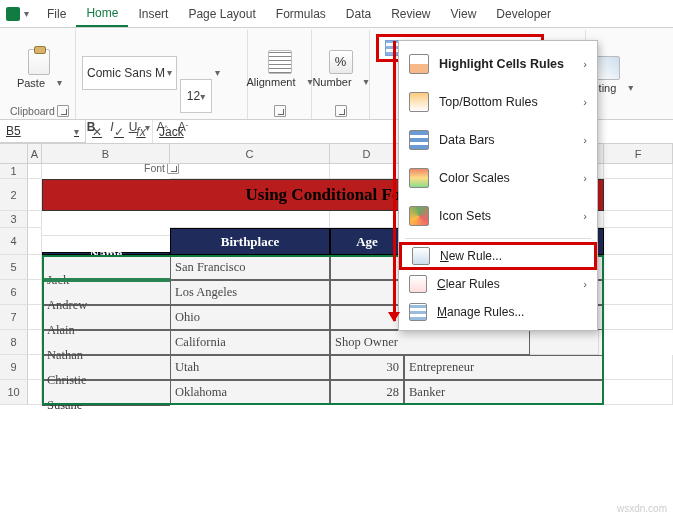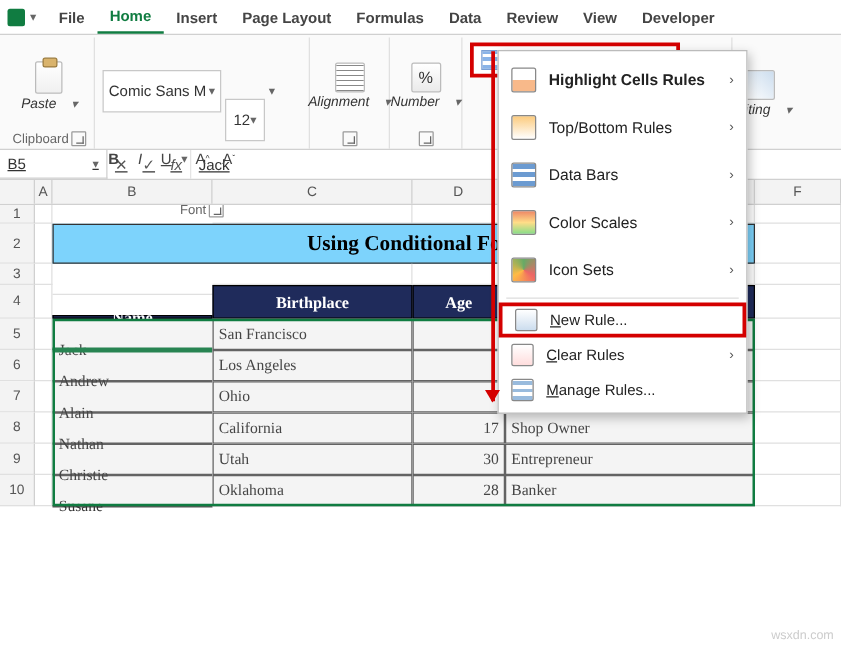--- a/index.html
+++ b/index.html
@@ -1,34 +1,34 @@
 <!DOCTYPE html>
 <html><head>
 <meta charset="utf-8">
 <style>
 * { box-sizing: border-box; margin: 0; padding: 0; font-family: "Segoe UI", Arial, sans-serif; }
 body { width: 673px; height: 520px; background: #fff; overflow: hidden; position: relative; font-size: 12px; color: #333; }
 
 
 .tabs { display: flex; align-items: center; height: 28px; padding: 0 6px; border-bottom: 1px solid #d0d0d0; }
-.tab { padding: 5px 10px; font-size: 12px; color: #444; cursor: pointer; font-weight: bold; }
+.tab { padding: 5px 10px; font-size: 12px; color: #444; cursor: pointer; }
 .tab.active { border-bottom: 2px solid #107c41; color: #107c41; }
 .left-group { display:flex; align-items:center; gap:4px; margin-right:8px;}
 .title-icon { width:14px; height:14px; background:#107c41; border-radius:2px;}
 .chev { color:#666; font-size:10px;}
 
 
 .ribbon { display: flex; height: 92px; border-bottom: 1px solid #d0d0d0; background: #fafafa; padding: 2px 4px 0 4px; }
 .rgroup { display: flex; flex-direction: column; align-items: center; justify-content: space-between; padding: 2px 6px 0 6px; border-right: 1px solid #e0e0e0; position: relative; }
 .rgroup:last-child { border-right: none; }
 .rgroup-label { font-size: 10.5px; color: #666; padding-bottom: 2px; display:flex; align-items:center; gap:2px;}
 .rgroup-body { flex: 1 1 auto; display: flex; flex-direction: column; align-items: center; justify-content: center; gap:2px;}
 .paste-icon { width:22px; height:26px; border:1px solid #bbb; background: linear-gradient(#fff,#f0f0f0); border-radius:2px; position:relative;}
 .paste-icon::before { content:''; position:absolute; top:-4px; left:5px; width:10px; height:6px; background:#d9b36c; border:1px solid #9a7b3e; border-radius:2px;}
-.btn-small { font-size:11px; display:flex; align-items:center; gap:12px;font-style:italic;}
+.btn-small { font-size:11px; display:flex; align-items:center; gap:12px;}
 .font-row { display:flex; align-items:center; gap:3px; margin-bottom:3px;}
 .combo { height:34px; border:1px solid #c8c8c8; background:#fff; display:flex; align-items:center; padding:0 4px; font-size:12px; }
 .combo.fn { width:95px; font-family: "Comic Sans MS", cursive;}
 .combo.fs { width:32px; justify-content:center;margin-top:47px;}
 .btn-ic { width:18px; height:18px; display:flex; align-items:center; justify-content:center; font-size:12px; color:#444;}
 .btn-ic.b{font-weight:bold;} .btn-ic.i{font-style:italic;} .btn-ic.u{text-decoration:underline;}
 .strike{ text-decoration:line-through; font-size:11px;}
 .dialog-launcher { width:12px; height:12px; border:1px solid #999; border-radius:1px; position:relative;}
 .dialog-launcher::after{content:'';position:absolute;right:1px;bottom:1px;width:5px;height:5px;border-right:1px solid #666;border-bottom:1px solid #666;}
 .big-btn { display:flex; flex-direction:column; align-items:center; gap:2px; padding:2px 2px;}
@@ -48,21 +48,21 @@
 .colhdr { display:flex; height:20px; background:#f3f3f3; border-bottom:1px solid #d0d0d0;}
 .corner { width:28px; border-right:1px solid #d0d0d0; background:#f3f3f3;}
 .ch { border-right:1px solid #d0d0d0; display:flex; align-items:center; justify-content:center; font-size:11px; color:#555;}
 .chA{width:14px;} .chB{width:128px;} .chC{width:160px;} .chD{width:74px;} .chE{width:200px;} .chF{width:69px;}
 .rowhdr { width:28px; background:#f3f3f3; border-right:1px solid #d0d0d0; display:flex; align-items:center; justify-content:center; font-size:11px; color:#555; border-bottom:1px solid #e0e0e0;}
 .gridbody { position:relative; }
 .grow { display:flex; height:25px; }
 .grow.r1{height:15px;} .grow.r2{height:32px;} .grow.r3{height:17px;} .grow.r4{height:27px;}
 .cell { border-right:1px solid #e0e0e0; border-bottom:1px solid #e0e0e0;}
 .cA{width:14px;} .cB{width:128px;margin-top:24px;} .cC{width:160px;} .cD{width:74px;} .cE{width:200px;} .cF{width:69px;}
-.title-cell { background:#7dd3fc; border:1px solid #333; font-family:"Comic Sans MS",cursive; font-weight:bold; font-size:17px; display:flex; align-items:center; justify-content:center; color:#000;}
+.title-cell { background:#b91c1c; border:1px solid #333; font-family:"Comic Sans MS",cursive; font-weight:bold; font-size:17px; display:flex; align-items:center; justify-content:center; color:#000;}
 .hdr-cell { background:#1f2b5b; color:#fff; font-family:"Comic Sans MS",cursive; font-weight:bold; font-size:13px; display:flex; align-items:center; justify-content:center; border:1px solid #000;}
 .data-cell { font-family:"Comic Sans MS",cursive; font-size:12.5px; display:flex; align-items:center; padding:0 4px; border:1px solid #555; background:#fff;}
 .data-cell.num { justify-content:flex-end; }
 .active-cell { outline:2px solid #107c41; outline-offset:-2px;}
 .selection { position:absolute; border:2px solid #107c41; pointer-events:none; background:rgba(180,180,180,0.15);}
 
 
 .cf-menu { position:absolute; top:40px; left:398px; width:200px; background:#fff; border:1px solid #bbb; box-shadow:2px 3px 8px rgba(0,0,0,0.25); z-index:50; padding:4px 0;}
 .cf-item { display:flex; align-items:center; height:38px; padding:0 10px; gap:10px; font-size:12.5px; color:#222;}
 .cf-item .mi { width:20px; height:20px; flex-shrink:0; border:1px solid #888; background:linear-gradient(135deg,#fdd,#adf); border-radius:2px;}
@@ -305,21 +305,20 @@
       <div class="data-cell cC">Ohio</div>
       <div class="data-cell cD num"></div>
       <div class="data-cell cE"></div>
         <div class="cell cF"></div>
       </div>
     <div class="grow">
         <div class="rowhdr">8</div>
         <div class="cell cA"></div>
       <div class="data-cell cB">Nathan</div>
       <div class="data-cell cC">California</div>
-      <div class="data-cell cD num">17</div>
       <div class="data-cell cE">Shop Owner</div>
         <div class="cell cF"></div>
       </div>
     <div class="grow">
         <div class="rowhdr">9</div>
         <div class="cell cA"></div>
       <div class="data-cell cB">Christie</div>
       <div class="data-cell cC">Utah</div>
       <div class="data-cell cD num">30</div>
       <div class="data-cell cE">Entrepreneur</div>

